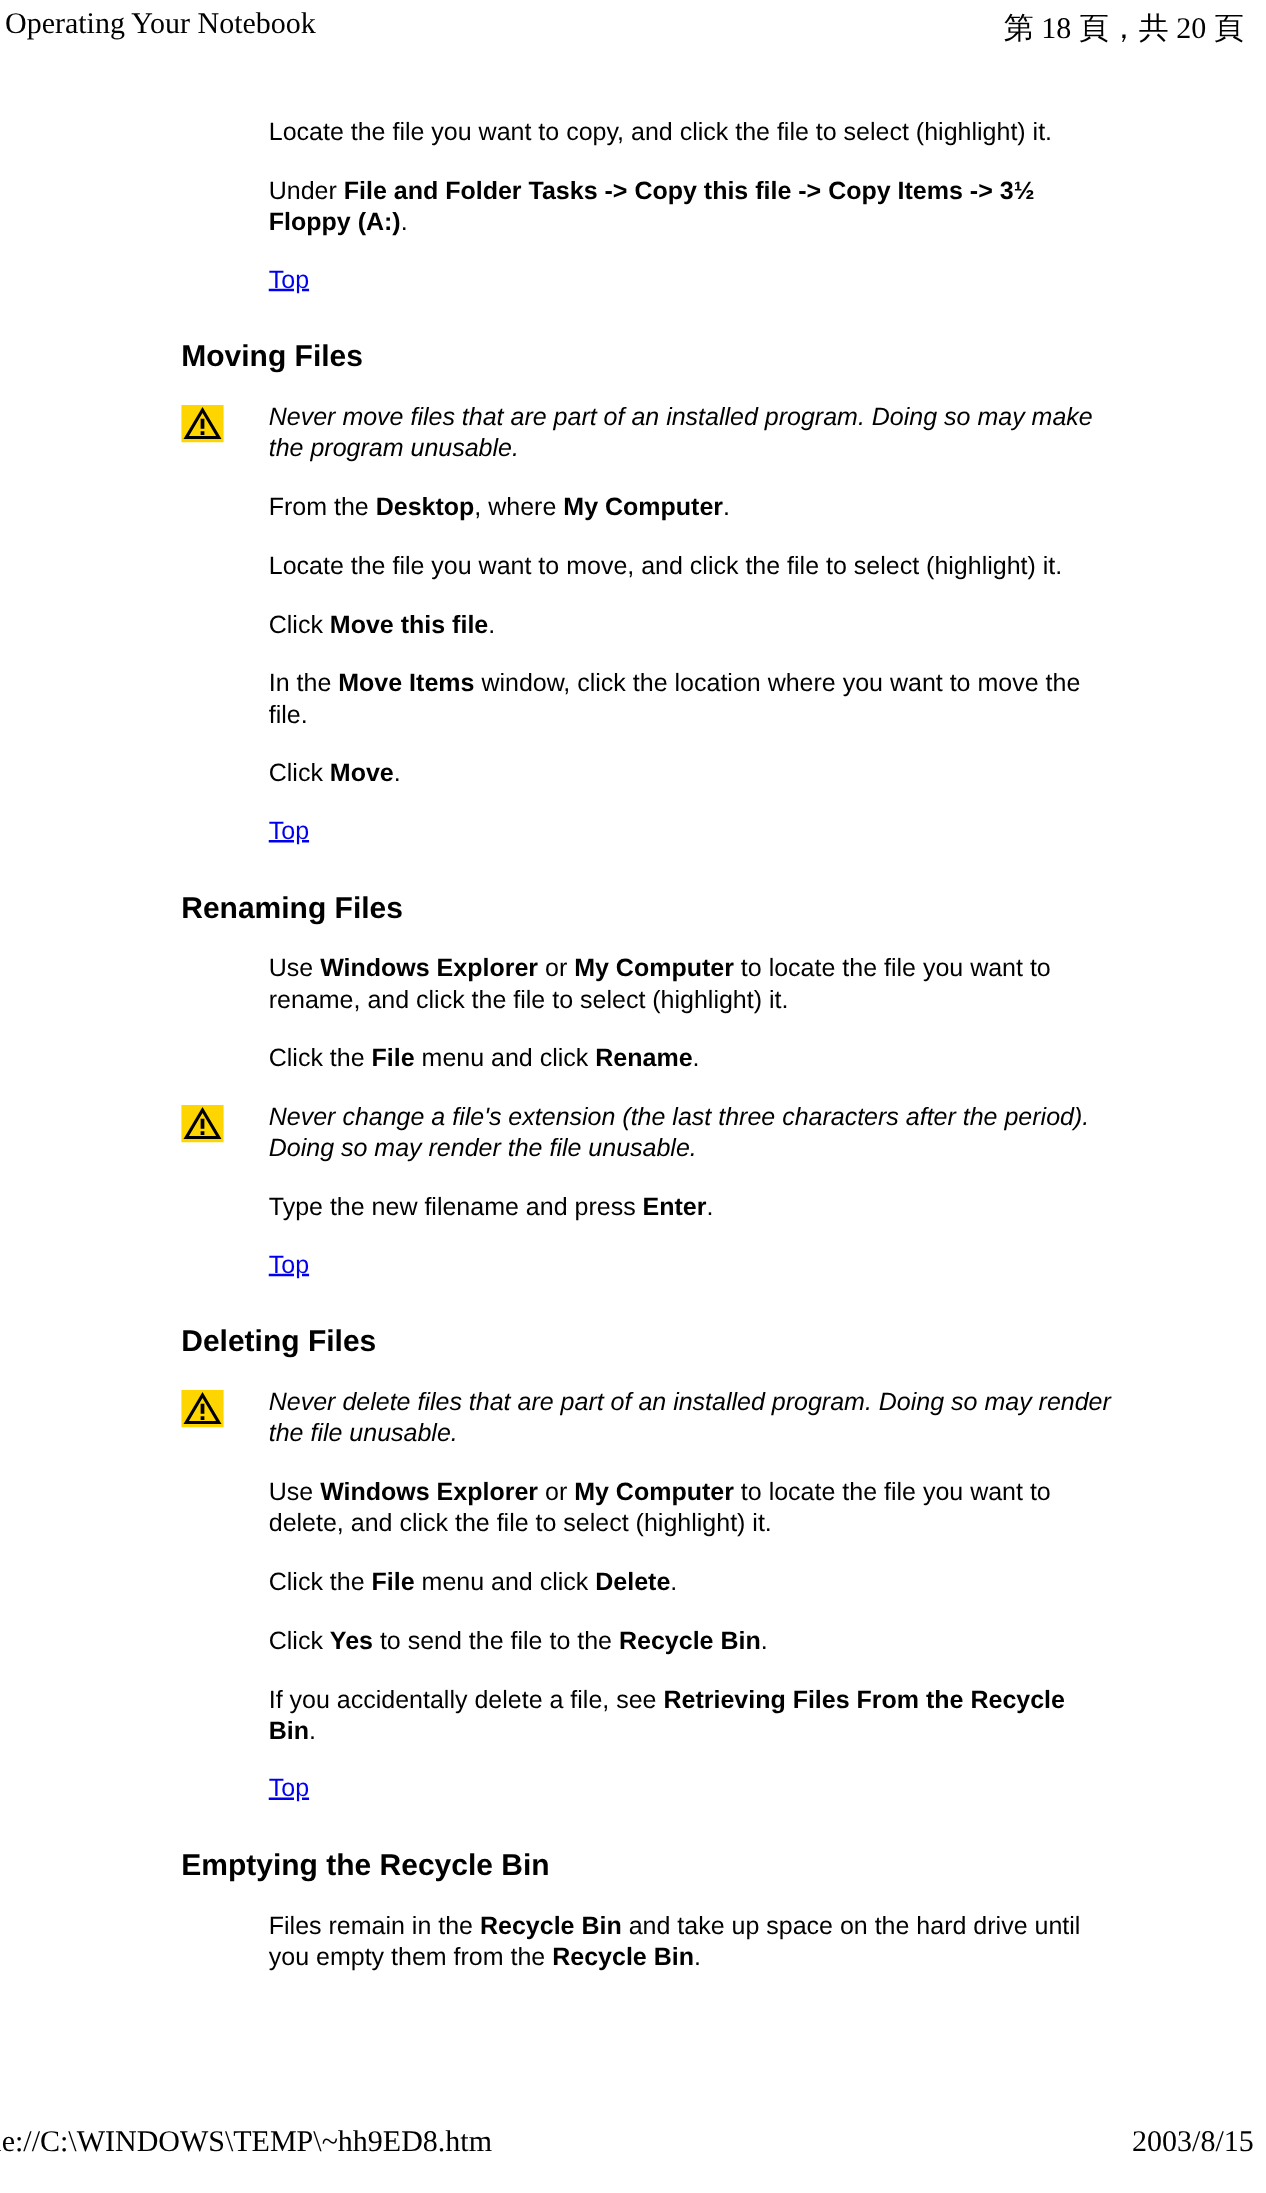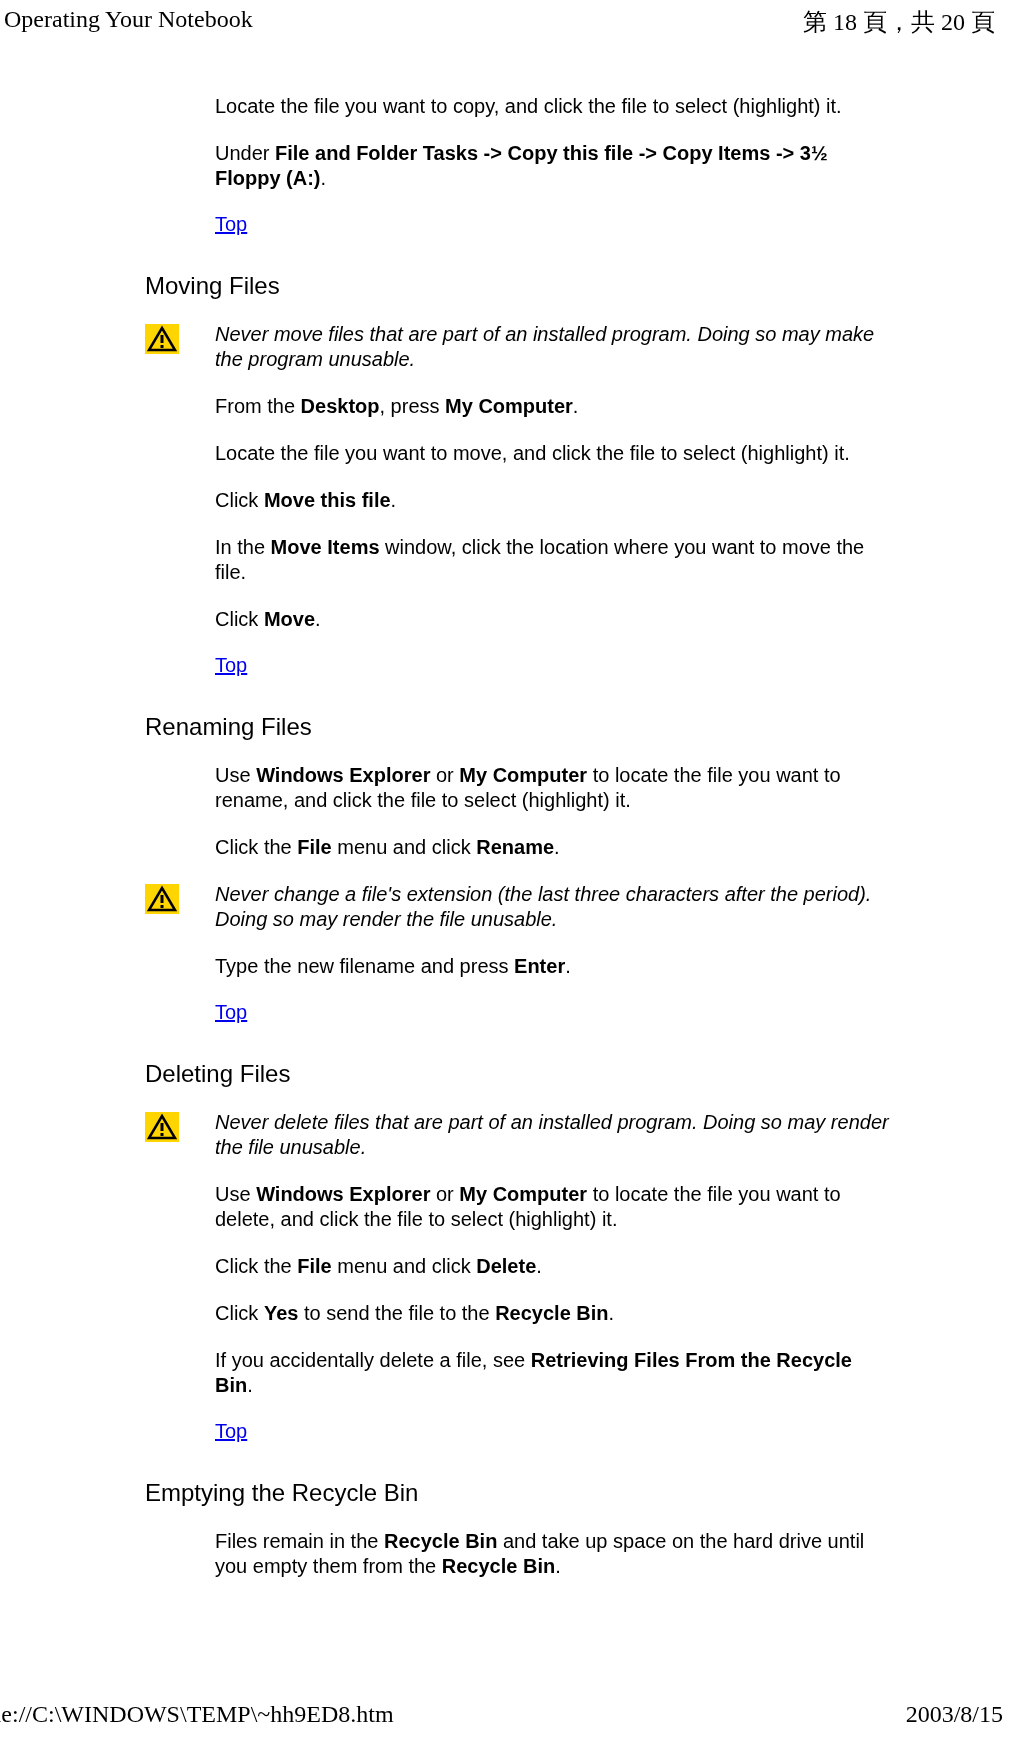--- a/index.html
+++ b/index.html
@@ -23,21 +23,21 @@
     .indented {
       margin-left: 70px;
     }
     .para {
       font-size: 20px;
       line-height: 1.25;
       margin-bottom: 22px;
     }
     .section-heading {
       font-size: 24px;
-      font-weight: normal;
+      font-weight: bold;
       margin-top: 14px;
       margin-bottom: 22px;
     }
     .top-link {
       color: #0000EE;
       text-decoration: underline;
       font-size: 20px;
       display: inline-block;
       margin-bottom: 22px;
       cursor: pointer;
@@ -102,21 +102,21 @@
       <rect x="0" y="0" width="34" height="30" fill="#FFD500"></rect>
       <polygon points="17,4 30,26 4,26" fill="none" stroke="black" stroke-width="2.5"></polygon>
       <rect x="15.5" y="11" width="3" height="8" fill="black"></rect>
       <rect x="15.5" y="21" width="3" height="3" fill="black"></rect>
     </svg>
     <div class="warning-text">Never move files that are part of an installed program. Doing so may make the program unusable.</div>
   </div>
 
   <div class="indented">
     <div class="para">
-      <span>From the </span><span class="bold">Desktop</span><span>, press </span><span class="bold">My Computer</span><span>.</span>
+      <span>From the </span><span class="bold">Desktop</span><span>, where </span><span class="bold">My Computer</span><span>.</span>
     </div>
     <div class="para">Locate the file you want to move, and click the file to select (highlight) it.</div>
     <div class="para">
       <span>Click </span><span class="bold">Move this file</span><span>.</span>
     </div>
     <div class="para">
       <span>In the </span><span class="bold">Move Items</span><span> window, click the location where you want to move the file.</span>
     </div>
     <div class="para">
       <span>Click </span><span class="bold">Move</span><span>.</span>

